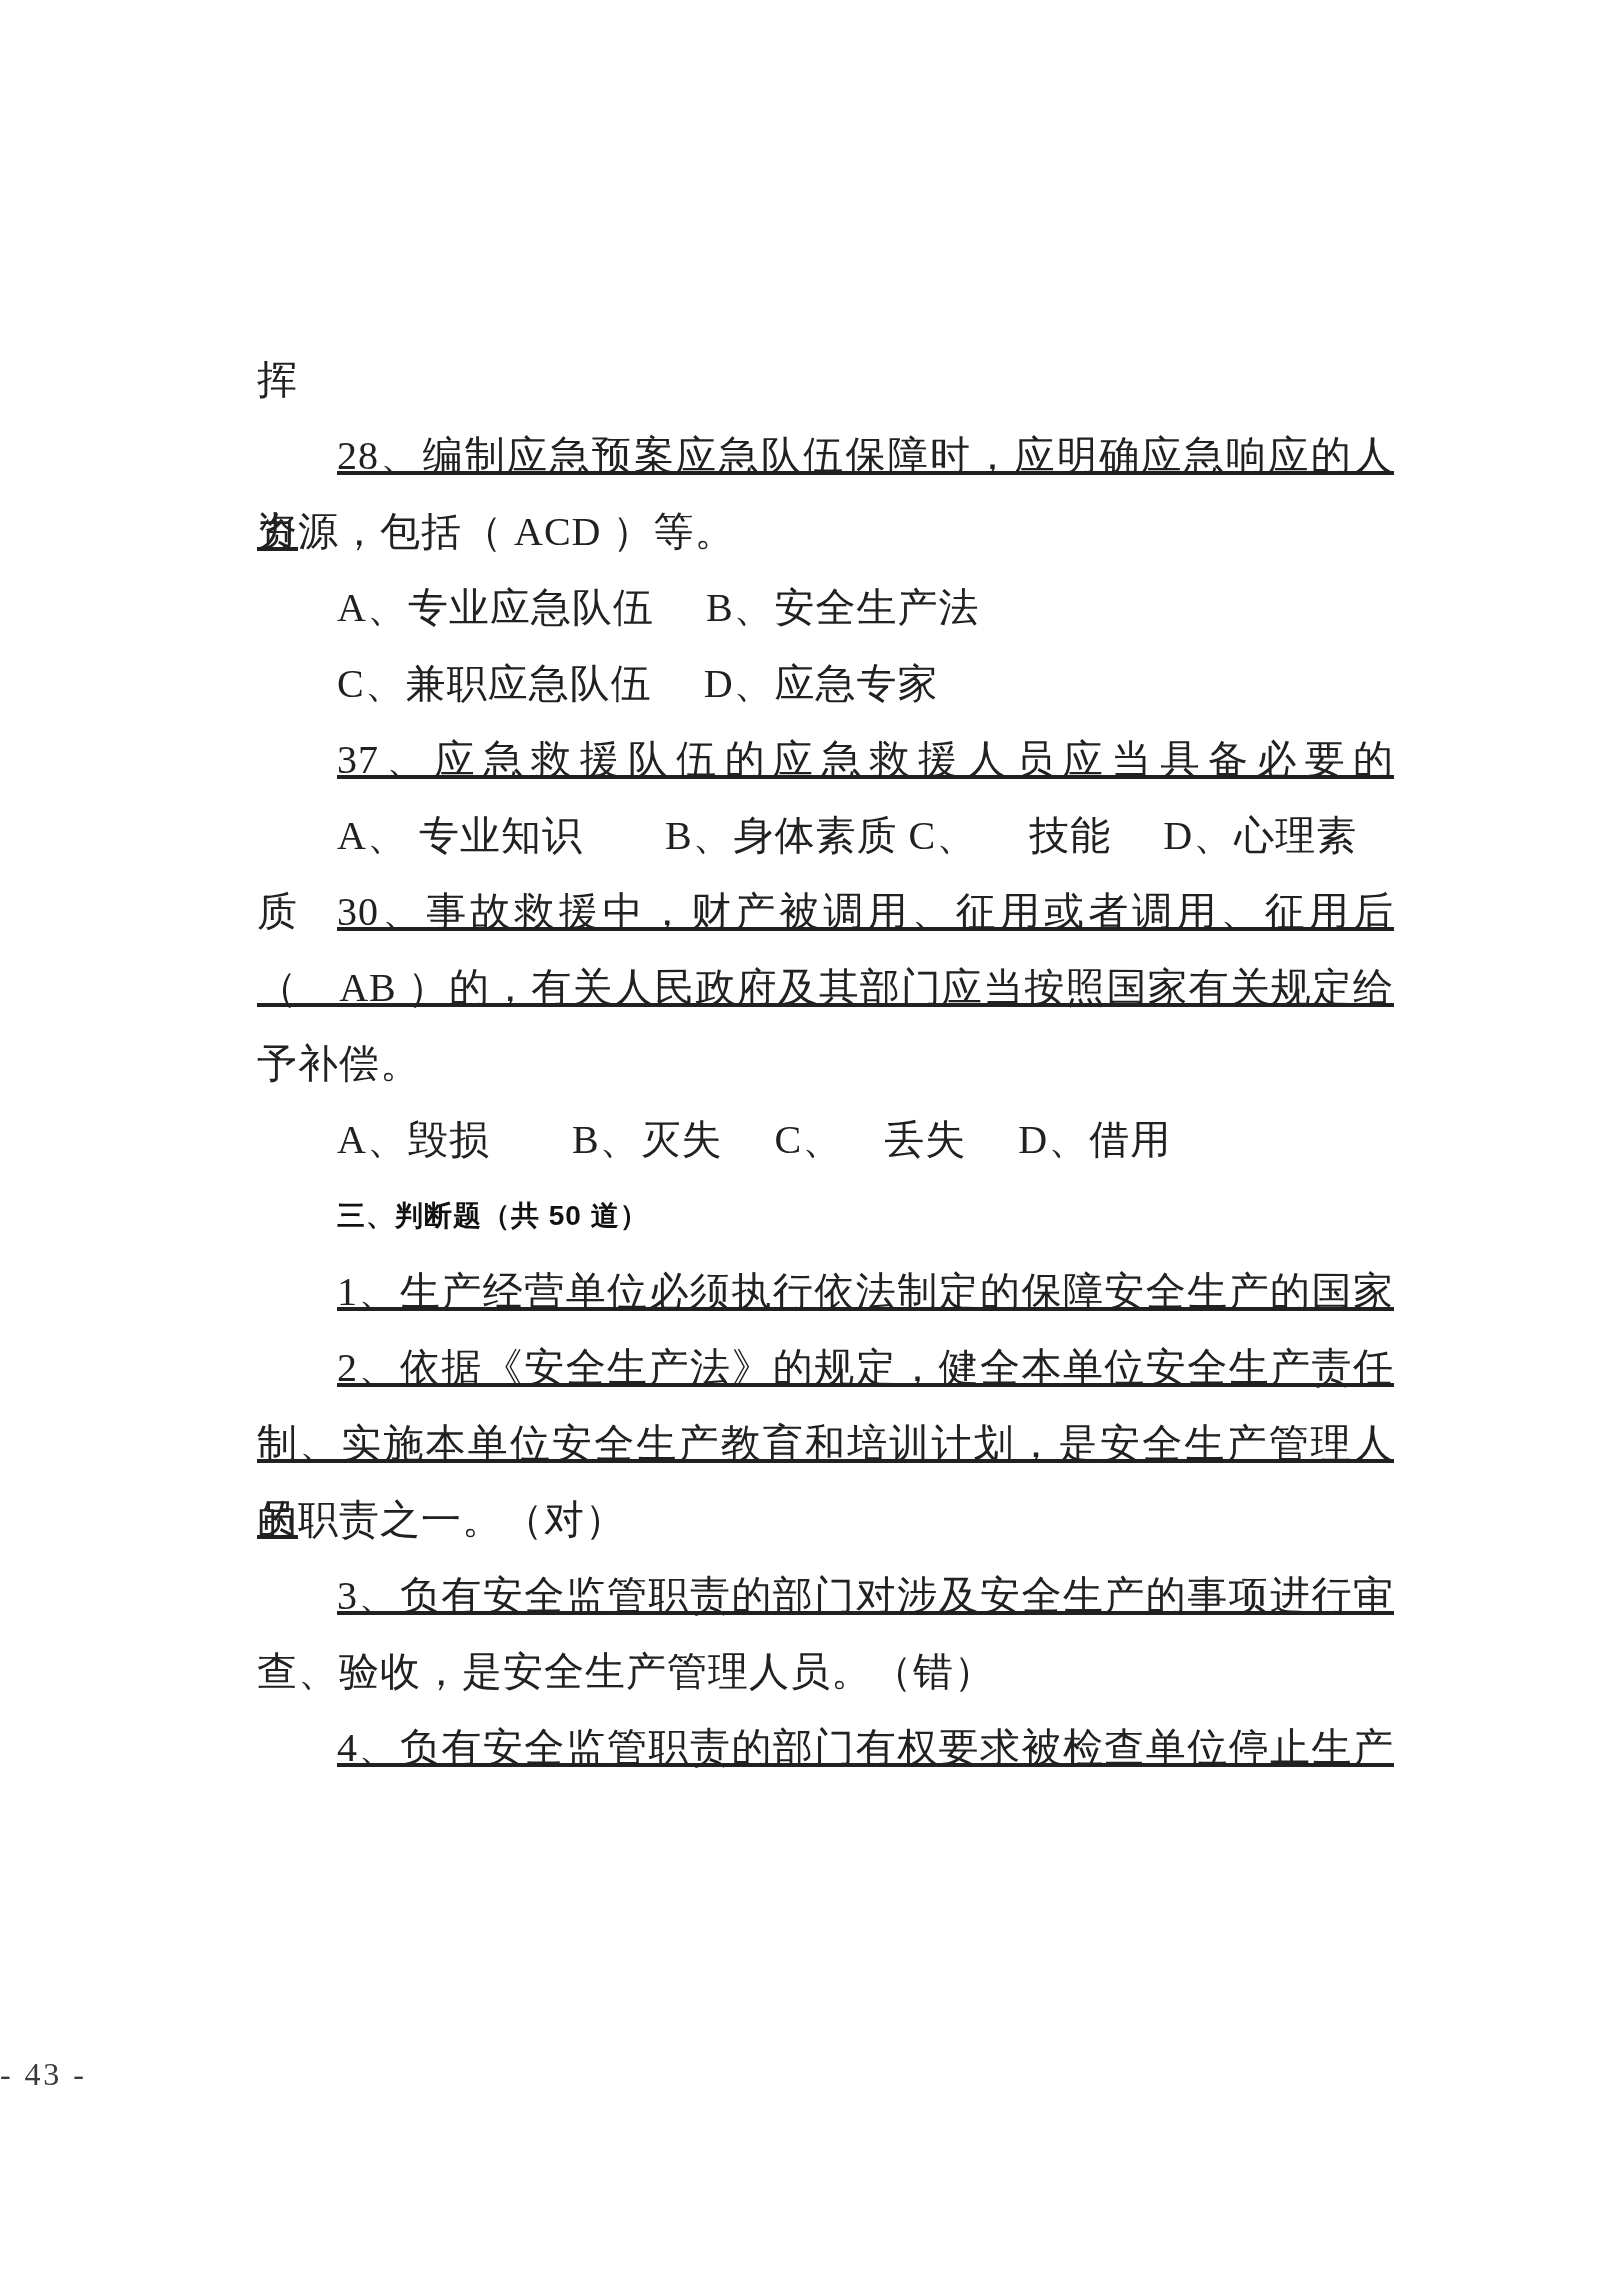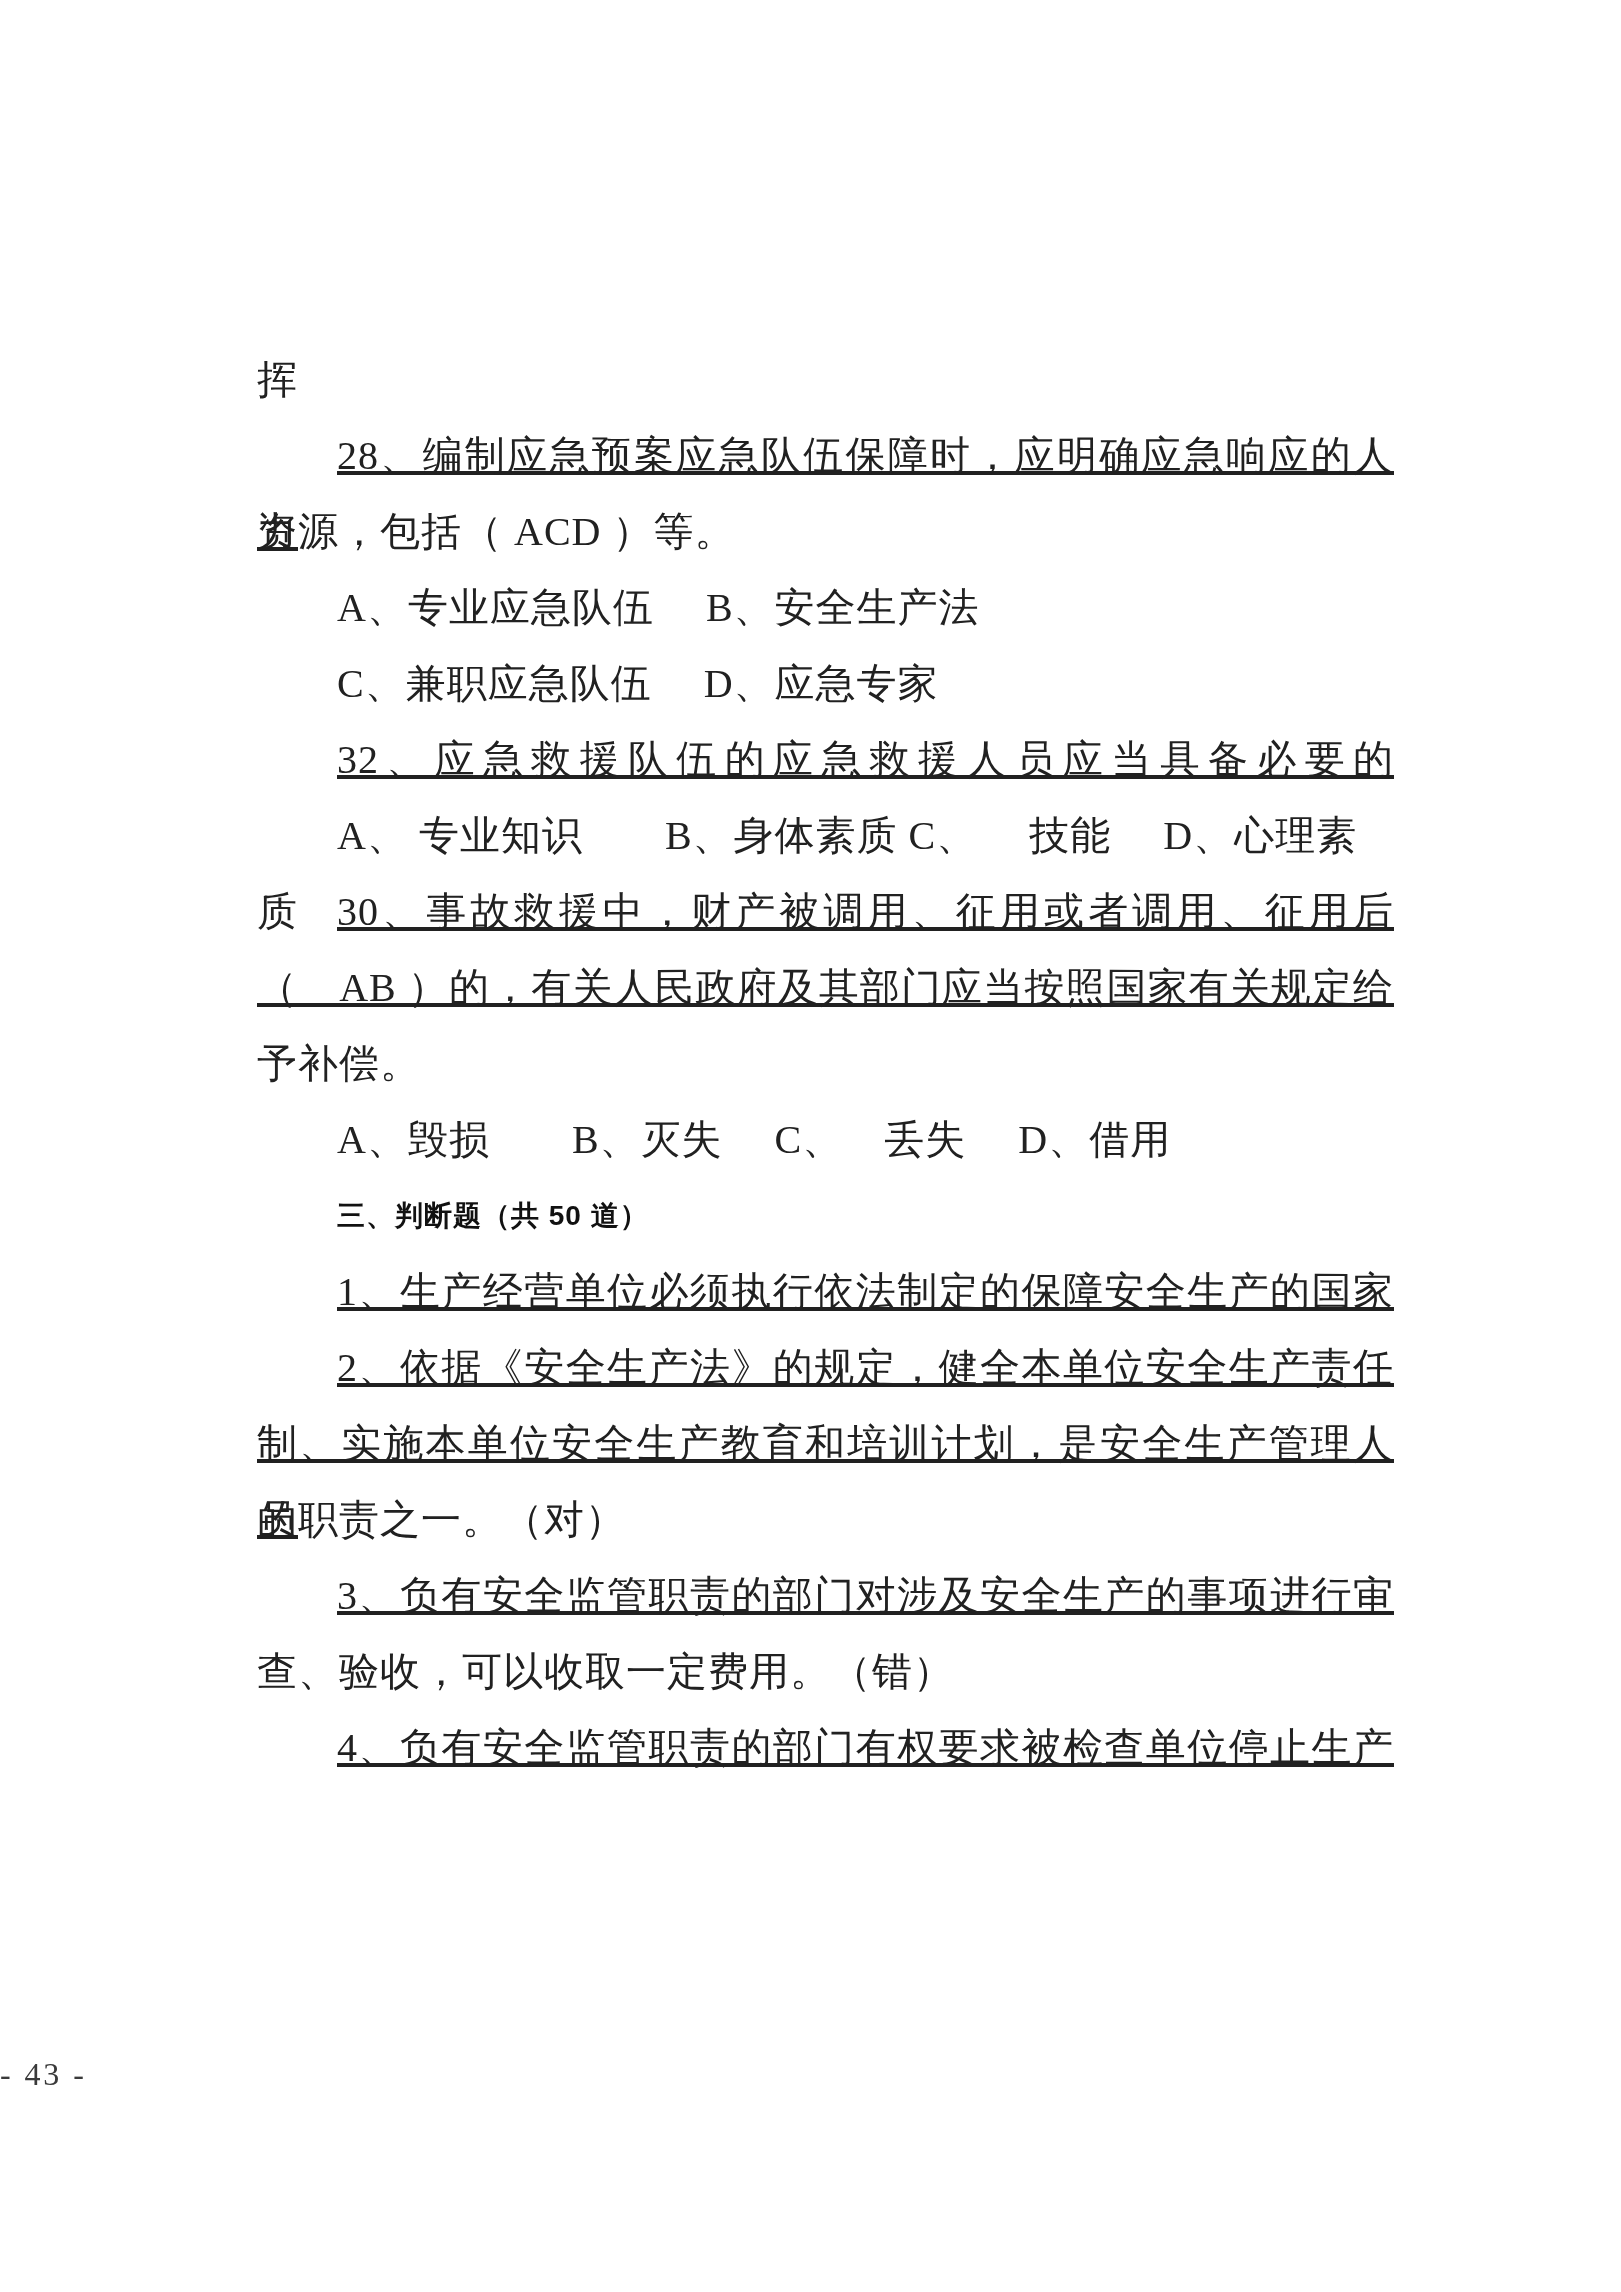--- a/index.html
+++ b/index.html
@@ -49,31 +49,31 @@
 </head>
 <body>
 
 <div class="page">
   <div class="text-col">
     <div class="ln">挥</div>
     <div class="ln indent justify">28、编制应急预案应急队伍保障时，应明确应急响应的人力</div>
     <div class="ln">资源，包括（ ACD ）等。</div>
     <div class="ln indent">A、专业应急队伍　 B、安全生产法</div>
     <div class="ln indent">C、兼职应急队伍　 D、应急专家</div>
-    <div class="ln indent justify">32、应急救援队伍的应急救援人员应当具备必要的</div>
+    <div class="ln indent justify">37、应急救援队伍的应急救援人员应当具备必要的</div>
     <div class="ln indent">A、 专业知识　　B、身体素质 C、 　技能　 D、心理素质</div>
     <div class="ln indent justify">30、事故救援中，财产被调用、征用或者调用、征用后</div>
     <div class="ln justify">（　AB ）的，有关人民政府及其部门应当按照国家有关规定给</div>
     <div class="ln">予补偿。</div>
     <div class="ln indent">A、毁损　　B、灭失　 C、　丢失　 D、借用</div>
     <div class="ln indent heading">三、判断题（共 50 道）</div>
     <div class="ln indent justify">1、生产经营单位必须执行依法制定的保障安全生产的国家</div>
     <div class="ln indent justify">2、依据《安全生产法》的规定，健全本单位安全生产责任</div>
     <div class="ln justify">制、实施本单位安全生产教育和培训计划，是安全生产管理人员</div>
     <div class="ln">的职责之一。（对）</div>
     <div class="ln indent justify">3、负有安全监管职责的部门对涉及安全生产的事项进行审</div>
-    <div class="ln">查、验收，可以收取一定费用。（错）</div>
+    <div class="ln">查、验收，是安全生产管理人员。（错）</div>
     <div class="ln indent justify">4、负有安全监管职责的部门有权要求被检查单位停止生产</div>
   </div>
 
   <div class="footer">- 43 -</div>
 </div>
 
 
 </body></html>

